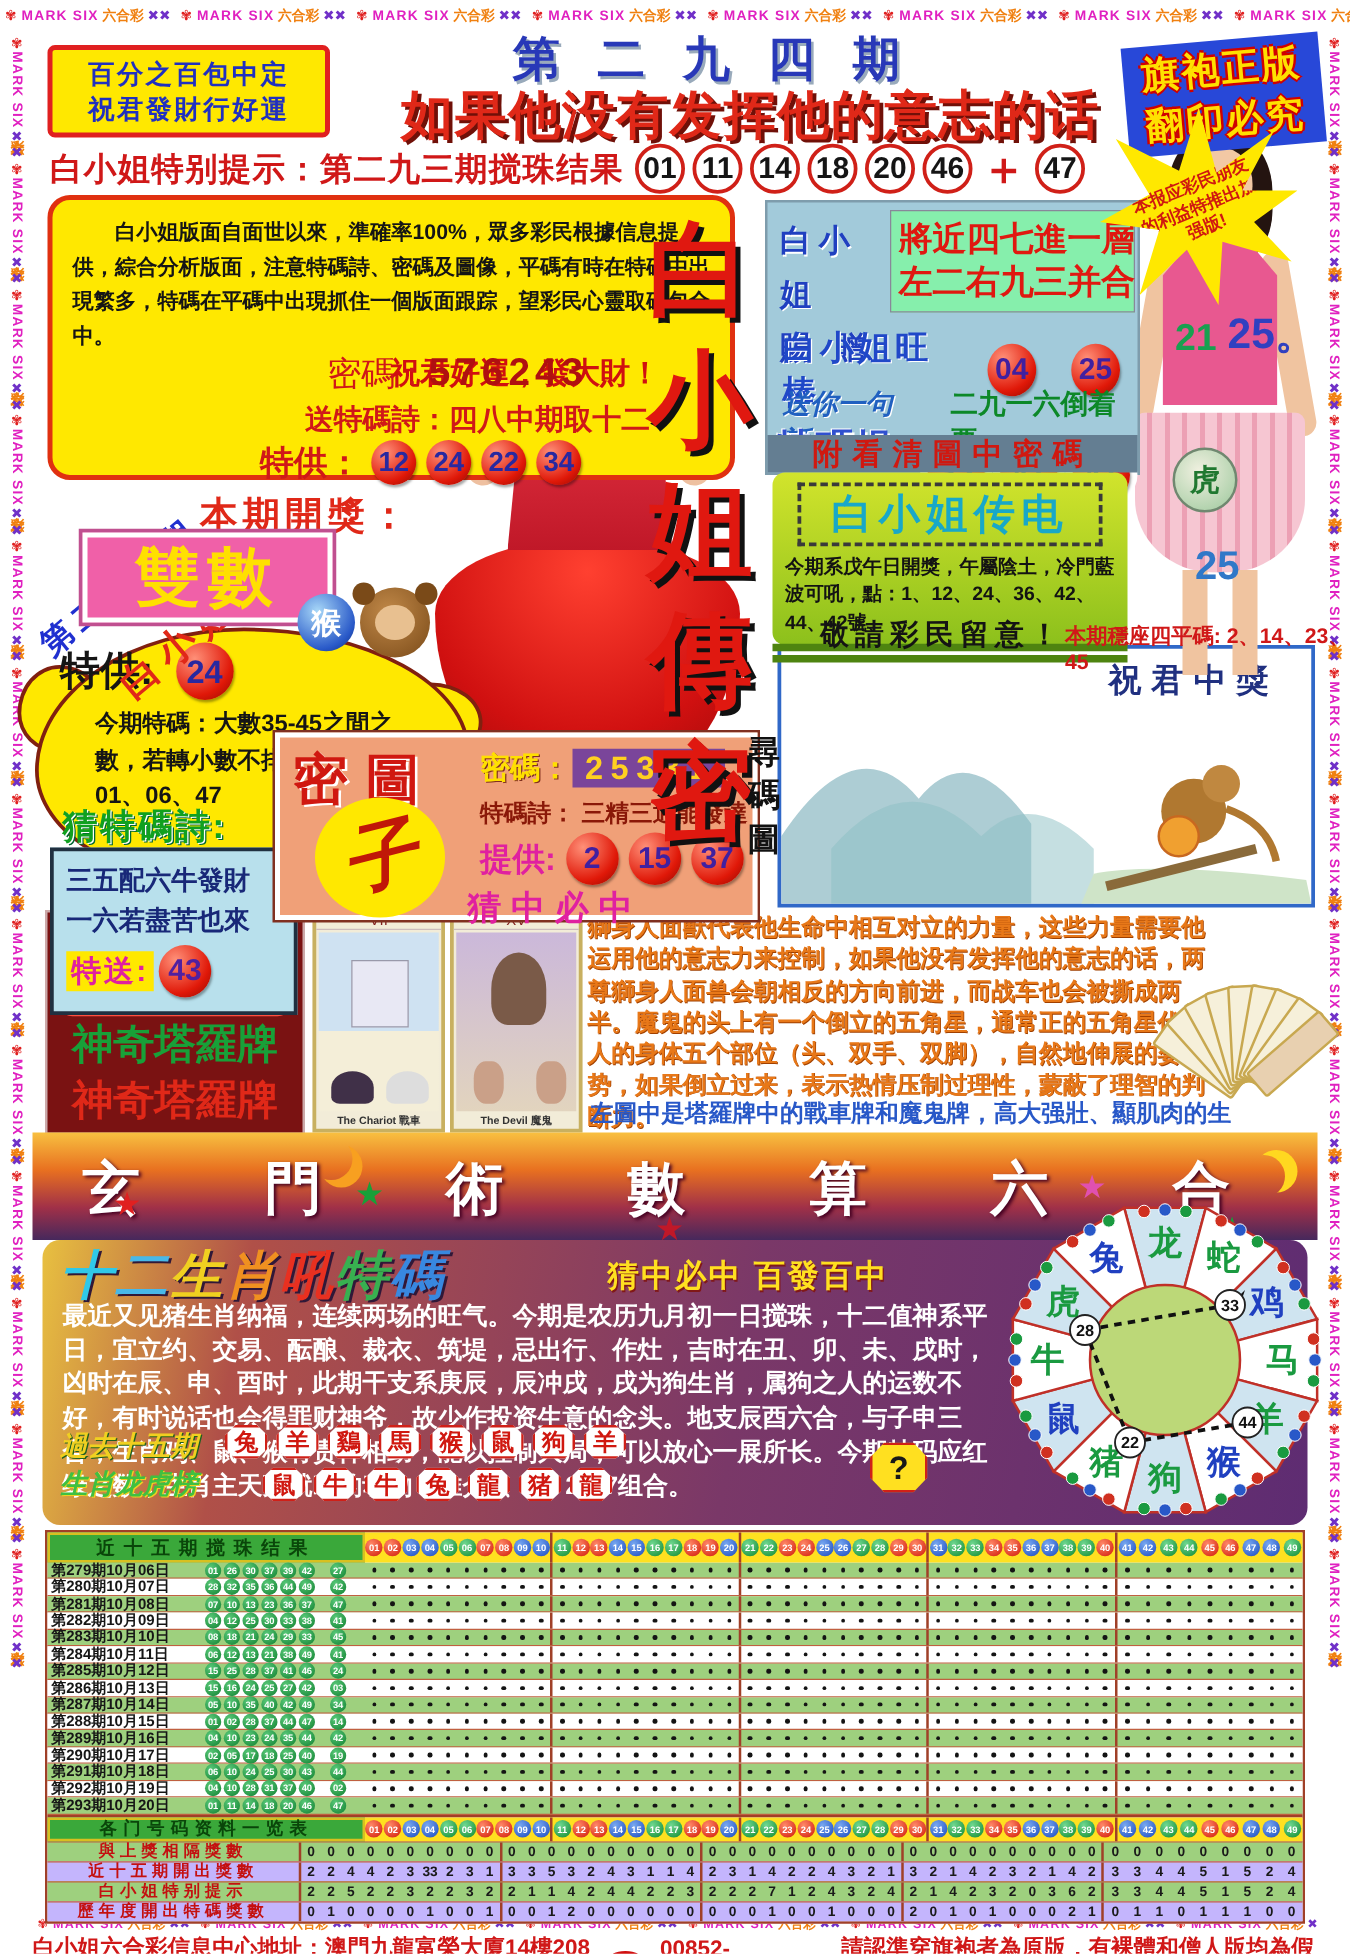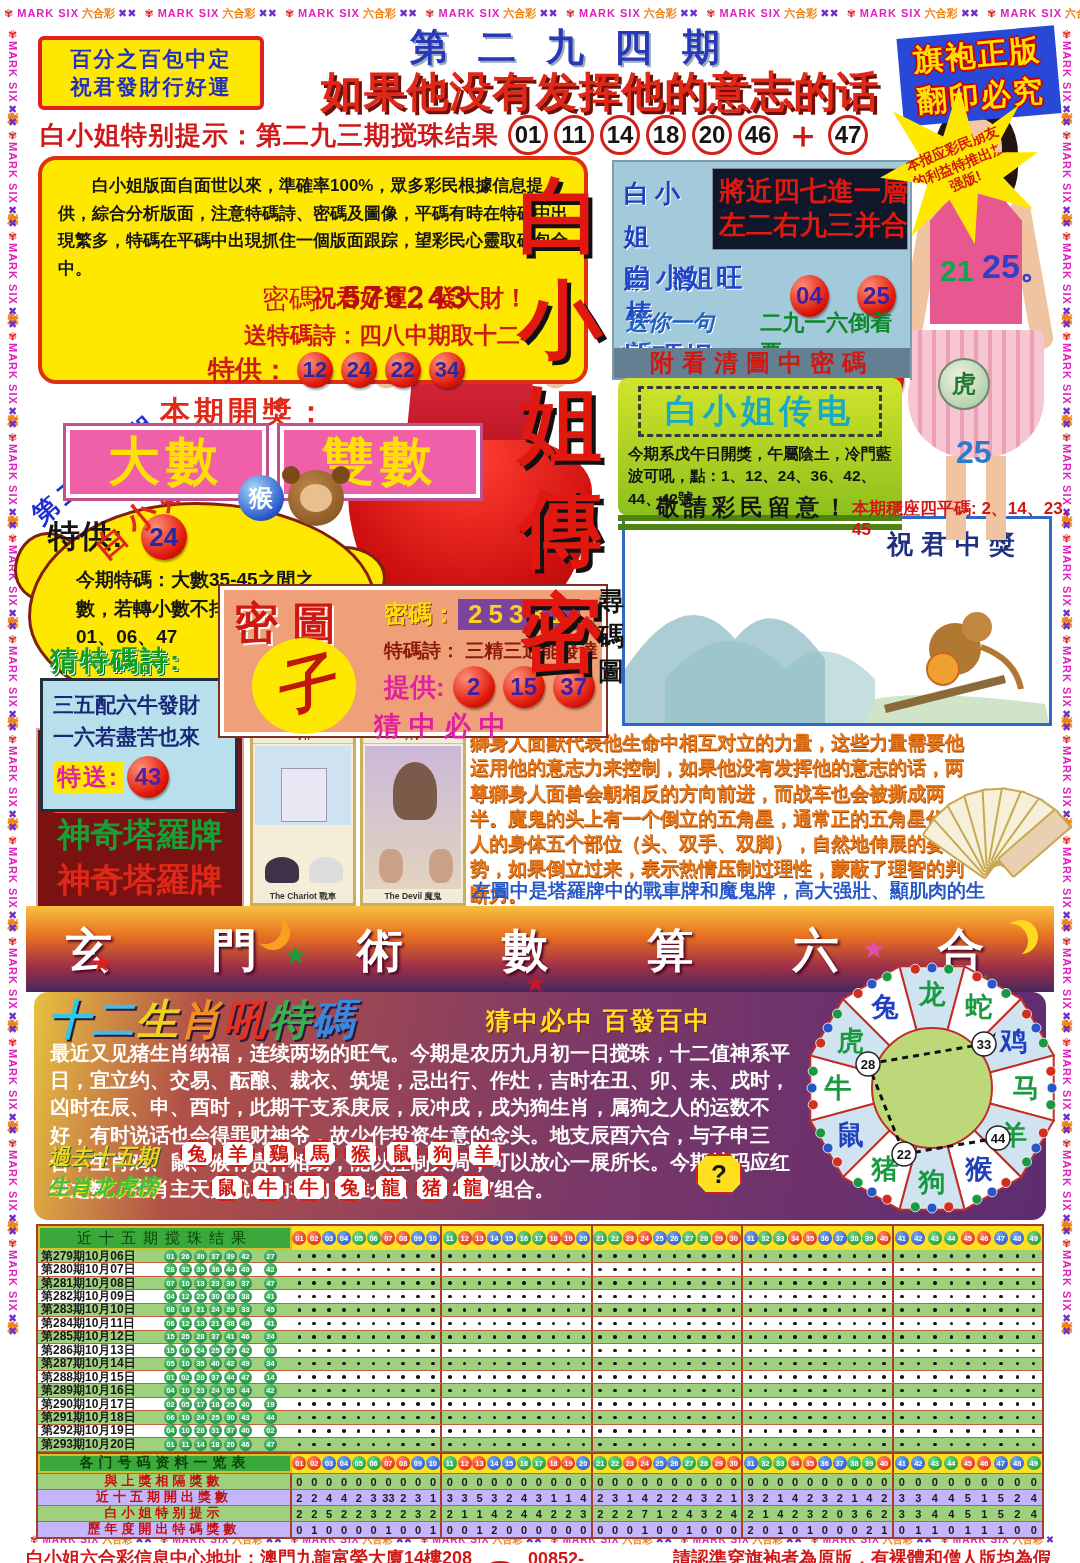--- a/index.html
+++ b/index.html
@@ -90,21 +90,21 @@
 .photo .armL{position:absolute;left:38px;top:104px;width:26px;height:130px;background:#eec0a0;border-radius:14px;transform:rotate(14deg)}
 .photo .armR{position:absolute;left:182px;top:104px;width:26px;height:130px;background:#eec0a0;border-radius:14px;transform:rotate(-14deg)}
 .photo .skirt{position:absolute;left:0;top:276px;width:244px;height:210px;background:radial-gradient(circle at 50% 12%,#ff4030,#d01010 60%,#900808);border-radius:46% 46% 50% 50%/28% 28% 72% 72%}
 .vtitle{left:512px;top:164px;width:96px;display:flex;flex-direction:column;align-items:center;z-index:5}
 .vtitle span{color:#e01810;font-size:84px;font-weight:bold;line-height:1.24;text-shadow:4px 4px 0 #111}
 .seek{left:598px;top:584px;display:flex;flex-direction:column;z-index:6}
 .seek span{color:#111;font-weight:bold;font-size:26px;line-height:1.35}
 
 .gift-box{left:612px;top:160px;width:300px;height:220px;background:#a2cada;border:2px solid #7e9cac;z-index:4}
 .gift-name{position:absolute;left:10px;top:10px;color:#2040c0;font-weight:bold;font-size:25px;letter-spacing:6px;text-shadow:1px 1px 0 #fff;line-height:1.7;width:86px}
-.gift-poem{position:absolute;left:98px;top:6px;width:196px;height:82px;background:#0f172a;border:1px solid #889;display:flex;flex-direction:column;justify-content:center;padding-left:6px}
+.gift-poem{position:absolute;left:98px;top:6px;width:196px;height:82px;background:#86efac;border:1px solid #889;display:flex;flex-direction:column;justify-content:center;padding-left:6px}
 .gift-poem div{color:#e01810;font-weight:bold;font-size:27px;white-space:nowrap;line-height:1.25}
 .wangbang{position:absolute;left:12px;top:98px;display:flex;align-items:center}
 .wangbang .lab{color:#2048c8;font-weight:bold;font-size:27px;letter-spacing:3px;text-shadow:1px 1px 0 #fff;margin-right:10px}
 .wangbang .rball{color:#4020a0;margin:0 14px}
 .sentence{position:absolute;left:12px;top:146px;display:flex;align-items:baseline}
 .sentence .lab{color:#2060c0;font-weight:bold;font-size:22px;font-style:italic;text-shadow:1px 1px 0 #fff}
 .sentence .val{color:#0c8828;font-weight:bold;font-size:22px;margin-left:6px}
 .tema{position:absolute;left:6px;top:176px;display:flex;align-items:center}
 .tema .lab{color:#3050d0;font-weight:bold;font-size:31px;letter-spacing:1px;text-shadow:2px 2px 0 #fff,-1px -1px 0 #fff}
 .tema .cl{background:#fff;border-radius:50% ;padding:2px}
@@ -166,21 +166,21 @@
 .board-label .g2{color:#40c040;text-shadow:1px 1px 0 #f0d020}
 .zrow{position:absolute;display:flex;gap:7px}
 .zr1{left:146px;top:148px}
 .zr2{left:176px;top:182px}
 .zbadge{width:34px;height:27px;background:#fff;border:2px solid #d02018;clip-path:polygon(25% 0,75% 0,100% 30%,100% 70%,75% 100%,25% 100%,0 70%,0 30%);display:flex;align-items:center;justify-content:center;color:#d01810;font-weight:bold;font-size:19px}
 .qbadge{position:absolute;left:662px;top:162px;width:46px;height:40px;background:#ffe020;border:2px solid #d02018;clip-path:polygon(25% 0,75% 0,100% 30%,100% 70%,75% 100%,25% 100%,0 70%,0 30%);display:flex;align-items:center;justify-content:center;color:#181818;font-weight:bold;font-size:26px}
 #wheel{left:798px;top:958px;z-index:3}
 
 .rtable{left:36px;top:1224px;width:1008px;border:2px solid #a04028;background:#fff}
 .rhead{display:flex;height:24px}
-.rhead .ht{width:254px;background:#3aa83a;border:2px solid #d8c020;color:#0a460a;font-weight:normal;font-size:15px;letter-spacing:7px;display:flex;align-items:center;justify-content:center}
+.rhead .ht{width:254px;background:#3aa83a;border:2px solid #d8c020;color:#0a460a;font-weight:bold;font-size:15px;letter-spacing:7px;display:flex;align-items:center;justify-content:center}
 .ballstrip{flex:1;background:#ffe020;display:flex;align-items:center}
 .bgrp{flex:1;display:flex;justify-content:space-around;align-items:center;border-right:2px solid #a04028;height:100%}
 .bgrp:last-child{border-right:none}
 .mini{width:14px;height:14px;border-radius:50%;color:#fff;font-weight:bold;font-size:7.5px;display:flex;align-items:center;justify-content:center}
 .mc-r{background:radial-gradient(circle at 35% 30%,#ff8868,#d01808)}
 .mc-b{background:radial-gradient(circle at 35% 30%,#78a8f0,#1848c0)}
 .mc-g{background:radial-gradient(circle at 35% 30%,#70d890,#0e8830)}
 #result-rows .rrow{display:flex;height:13.45px;align-items:center;border-bottom:1px solid #c06040}
 #result-rows .rrow.odd{background:#9ed07e}
 #result-rows .rrow.even{background:#fff}
@@ -188,21 +188,21 @@
 .rballs{width:128px;display:flex;align-items:center;gap:2px}
 .gball{width:13px;height:13px;border-radius:50%;background:radial-gradient(circle at 35% 30%,#58c878,#108030);color:#fff;font-weight:bold;font-size:7.5px;display:flex;align-items:center;justify-content:center}
 .gsp{width:8px}
 .dots{flex:1;display:flex;height:100%}
 .dgrp{flex:1;display:flex;justify-content:space-around;align-items:center;border-right:2px solid #a04028}
 .dgrp:last-child{border-right:none}
 .dot{width:3.5px;height:3.5px;border-radius:50%;background:#141414}
 .sbanner{display:flex;height:21px;border-top:2px solid #a04028}
 .sbanner .ht{width:254px;background:#3aa83a;border:2px solid #d8c020;color:#0a460a;font-weight:bold;font-size:14px;letter-spacing:5px;display:flex;align-items:center;justify-content:center}
 .srow{display:flex;height:16px;align-items:stretch;border-top:1px solid #c06040}
-.srow .sl{width:254px;display:flex;align-items:center;justify-content:center;color:#c41010;font-weight:bold;font-size:13px;letter-spacing:4px;border-right:2px solid #a04028}
+.srow .sl{width:203px;display:flex;align-items:center;justify-content:center;color:#c41010;font-weight:bold;font-size:13px;letter-spacing:4px;border-right:2px solid #a04028}
 .srow.odd{background:#9ed07e}
 .srow.even{background:#c4b5fd}
 .svals{flex:1;display:flex}
 .sgrp{flex:1;display:flex;border-right:2px solid #a04028}
 .sgrp:last-child{border-right:none}
 .sv{flex:1;text-align:center;color:#1a1a1a;font-weight:bold;font-size:11px;line-height:16px}
 
 .footer-line{left:26px;top:1546px;width:1028px;display:flex;align-items:center;justify-content:center;gap:14px;color:#d01818;font-weight:bold;font-size:18px}
 .phone-icon{color:#d01010;font-size:22px}
 </style>
@@ -252,21 +252,20 @@
 <div class="abs poem-line">送特碼詩：四八中期取十二</div>
 <div class="abs tegong-line">
   <span class="lab">特供：</span>
   <span class="rball b36">12</span>
   <span class="rball b36">24</span>
   <span class="rball b36">22</span>
   <span class="rball b36">34</span>
 </div>
 <div class="abs draw-label">本期開獎：</div>
 <div class="abs big-double">
-  <div class="bd-box">大數</div>
   <div class="bd-box">雙數</div>
 </div>
 <div class="abs cloud">
   <div class="blob b2"></div>
   <div class="blob b3"></div>
   <div class="blob"></div>
   <div class="inner">
     <div class="l1">
       <span>特供:</span>
       <span class="rball b46">24</span>

